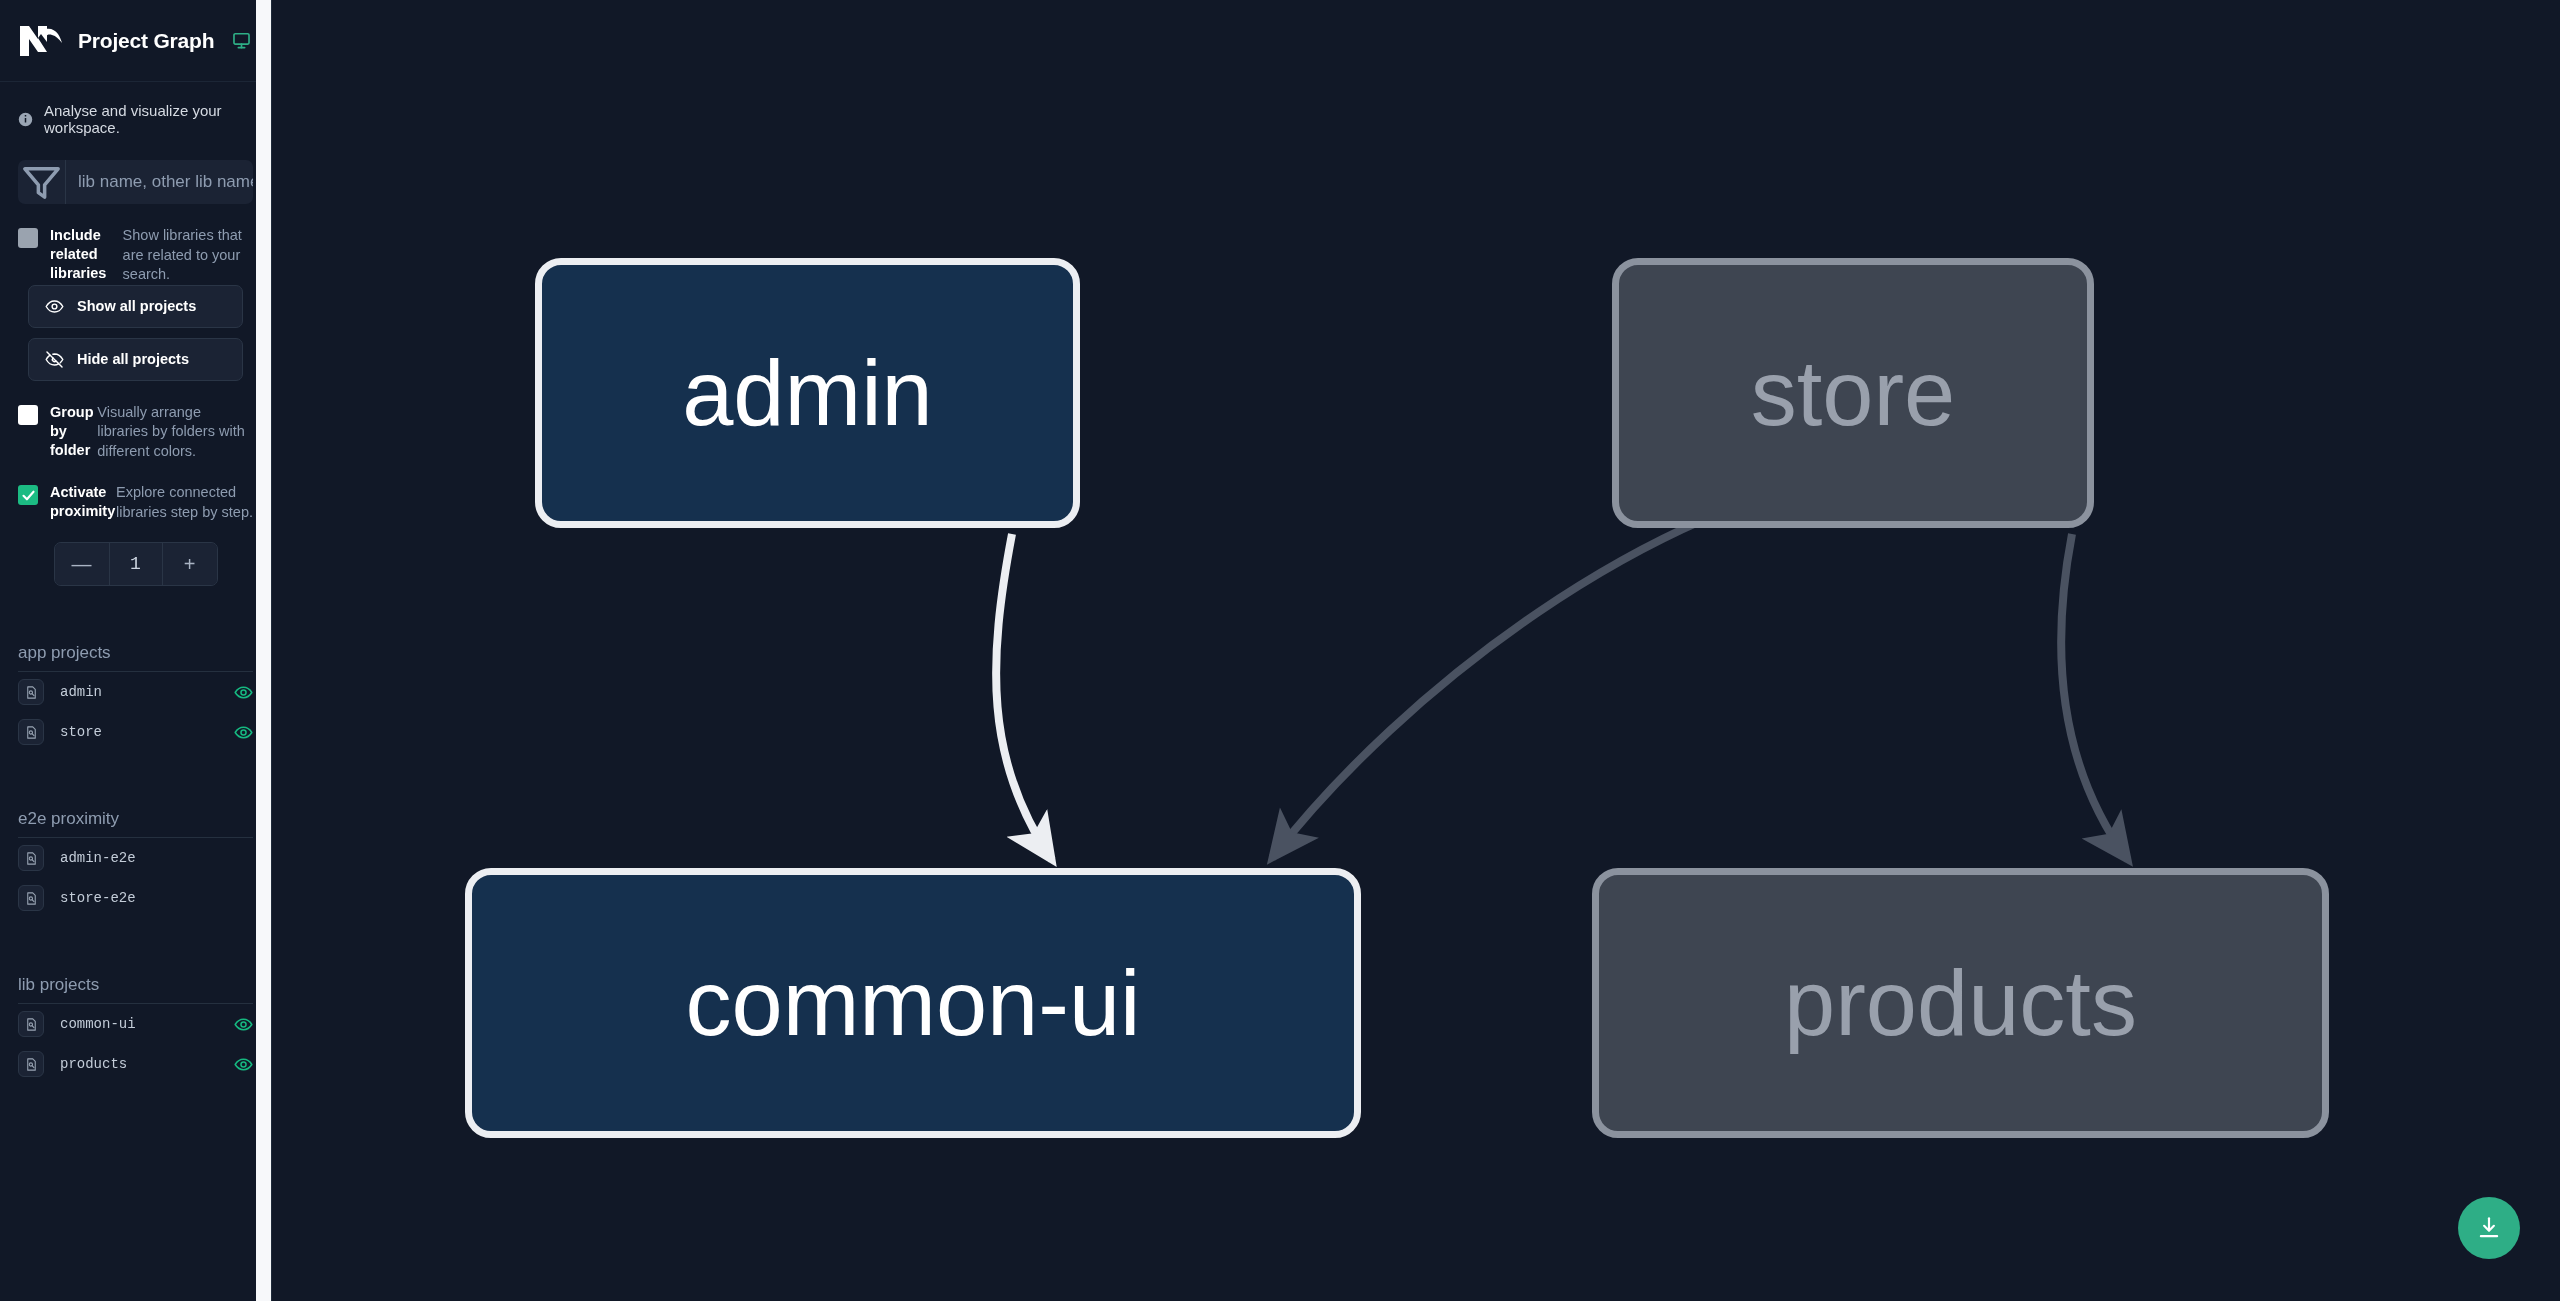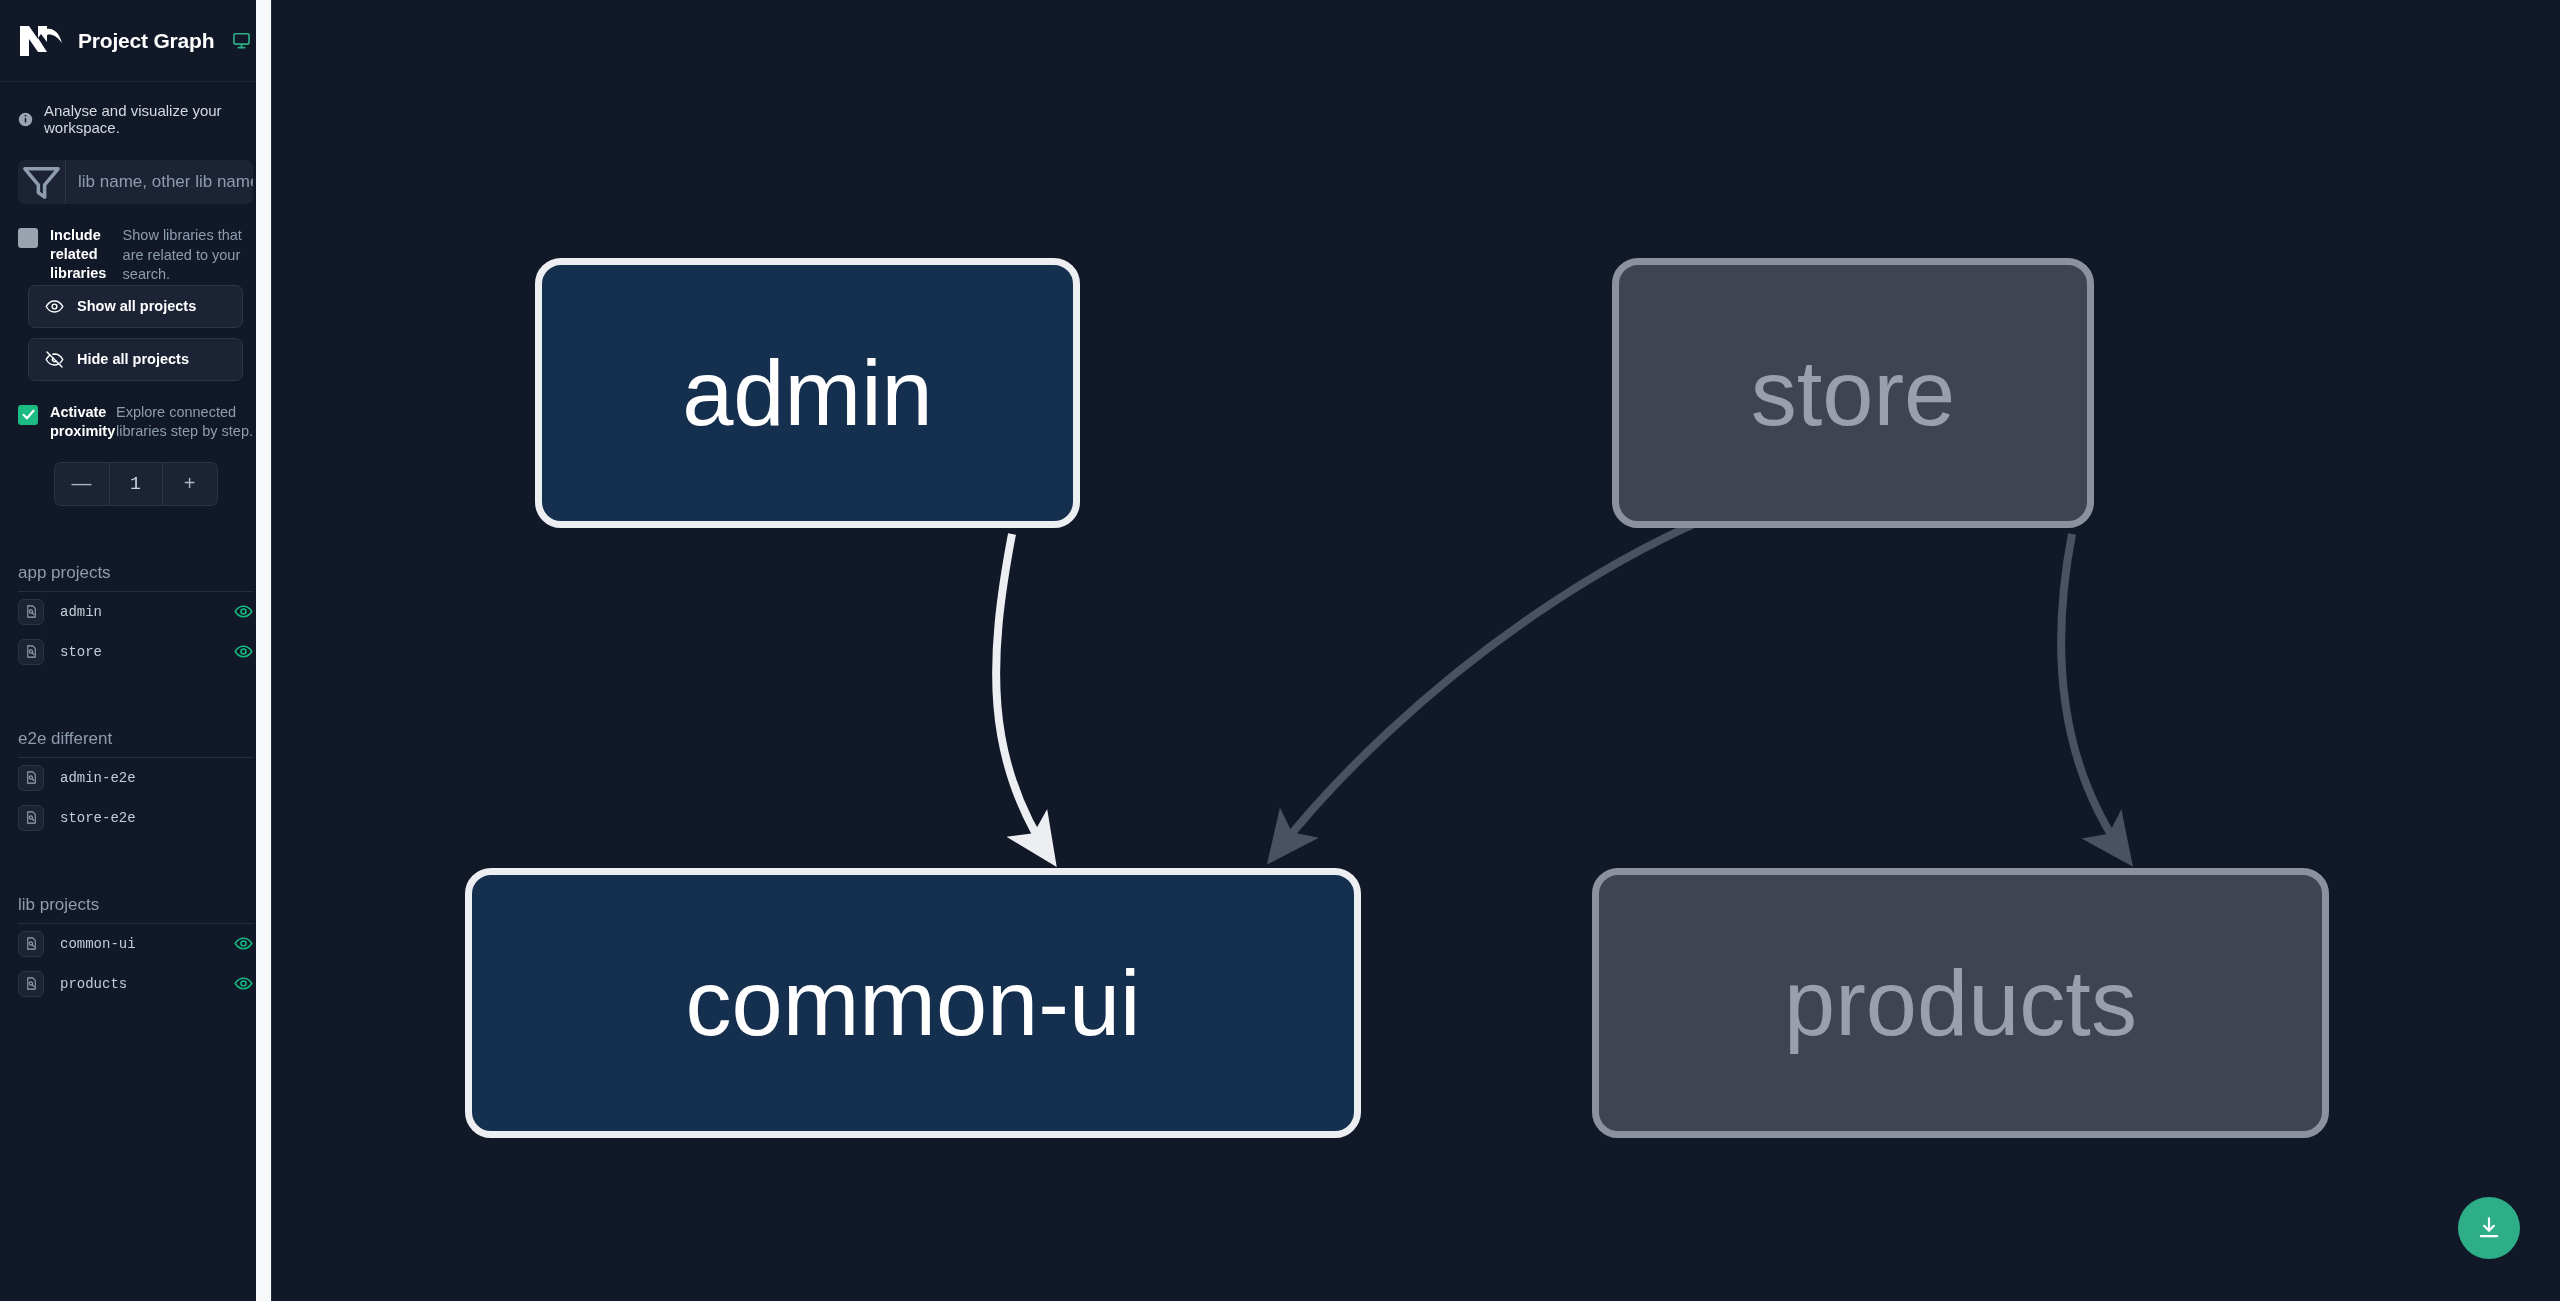--- a/index.html
+++ b/index.html
@@ -217,20 +217,27 @@
     <div class="sb-btn">
       <svg viewBox="0 0 24 24" fill="none" stroke="#ffffff" stroke-width="1.8" stroke-linecap="round" stroke-linejoin="round">
         <path d="M9.9 5.3A9.8 9.8 0 0112 5c6.5 0 10.5 7 10.5 7a17 17 0 01-3.2 4"></path>
         <path d="M6.2 6.4A17 17 0 001.5 12S5.5 19 12 19a9.7 9.7 0 005.1-1.4"></path>
         <path d="M9.9 9.9a3 3 0 004.2 4.2"></path>
         <line x1="2.5" y1="2.5" x2="21.5" y2="21.5"></line>
       </svg>
       <span>Hide all projects</span>
     </div>
 
+    <div class="check-row">
+      <span class="cbox white"></span>
+      <span class="check-text">
+        <span class="check-title">Group by folder</span>
+        <span class="check-desc">Visually arrange libraries by folders with different colors.</span>
+      </span>
+    </div>
 
     <div class="check-row">
       <span class="cbox green">
         <svg viewBox="0 0 24 24" fill="none" stroke="#ffffff" stroke-width="3.4" stroke-linecap="round" stroke-linejoin="round">
           <polyline points="4,12.5 9.5,18 20,6"></polyline>
         </svg>
       </span>
       <span class="check-text">
         <span class="check-title">Activate proximity</span>
         <span class="check-desc">Explore connected libraries step by step.</span>
@@ -272,21 +279,21 @@
               </svg>
             </span>
             <span class="proj-name">store</span>
             <span class="eye-green"><svg viewBox="0 0 24 24" fill="none" stroke="#16b981" stroke-width="1.9" stroke-linecap="round" stroke-linejoin="round">
                 <path d="M1.5 12S5.5 5.5 12 5.5 22.5 12 22.5 12 18.5 18.5 12 18.5 1.5 12 1.5 12z"></path>
                 <circle cx="12" cy="12" r="3.2"></circle>
               </svg></span>
           </div>
         </div>
         <div class="group-block">
-          <div class="group-title">e2e different</div>
+          <div class="group-title">e2e proximity</div>
           <div class="group-rule"></div>
           <div class="proj-row">
             <span class="proj-icon">
               <svg viewBox="0 0 24 24" fill="none" stroke="#9aa5b4" stroke-width="1.7" stroke-linecap="round" stroke-linejoin="round">
                 <path d="M6 3h8l4 4v14H6z"></path>
                 <circle cx="11" cy="12" r="2.6"></circle>
                 <line x1="13" y1="14" x2="16" y2="17"></line>
               </svg>
             </span>
             <span class="proj-name">admin-e2e</span>

